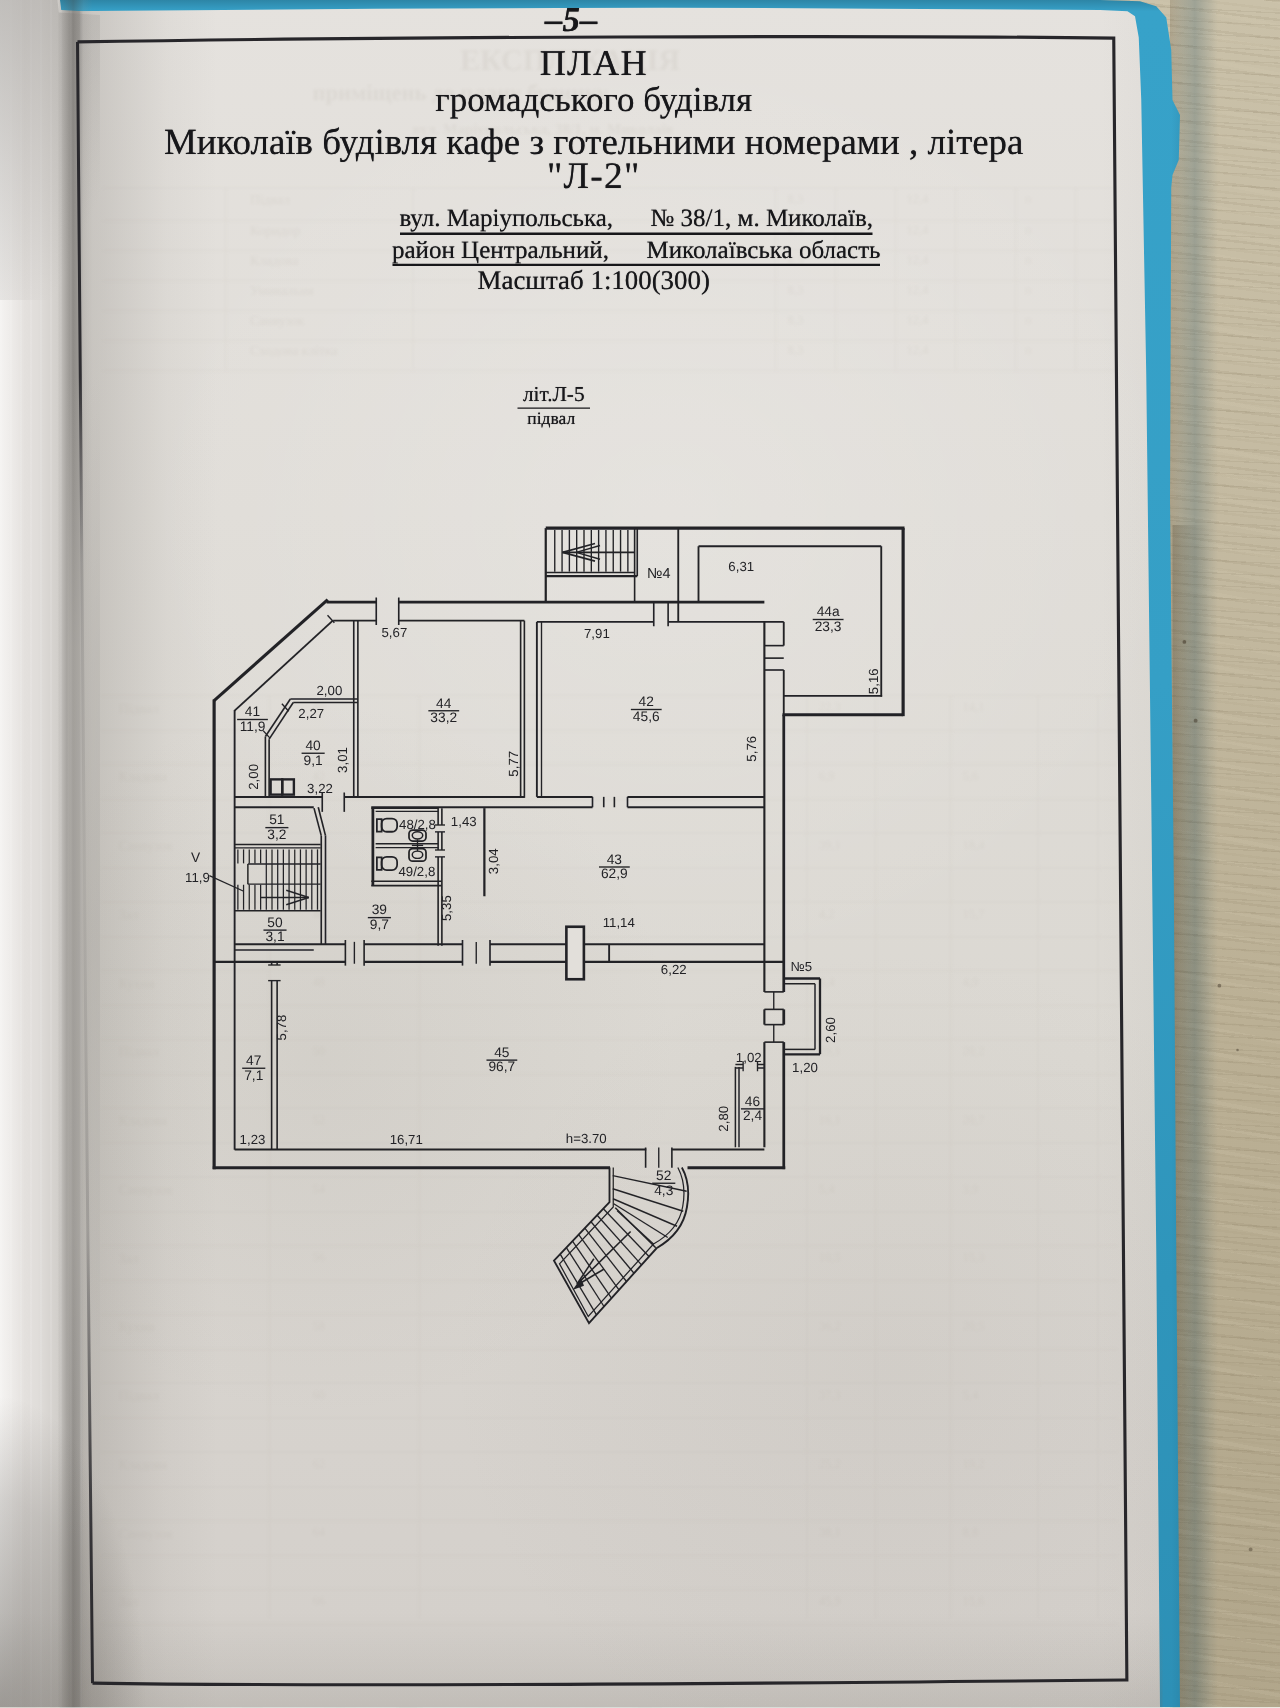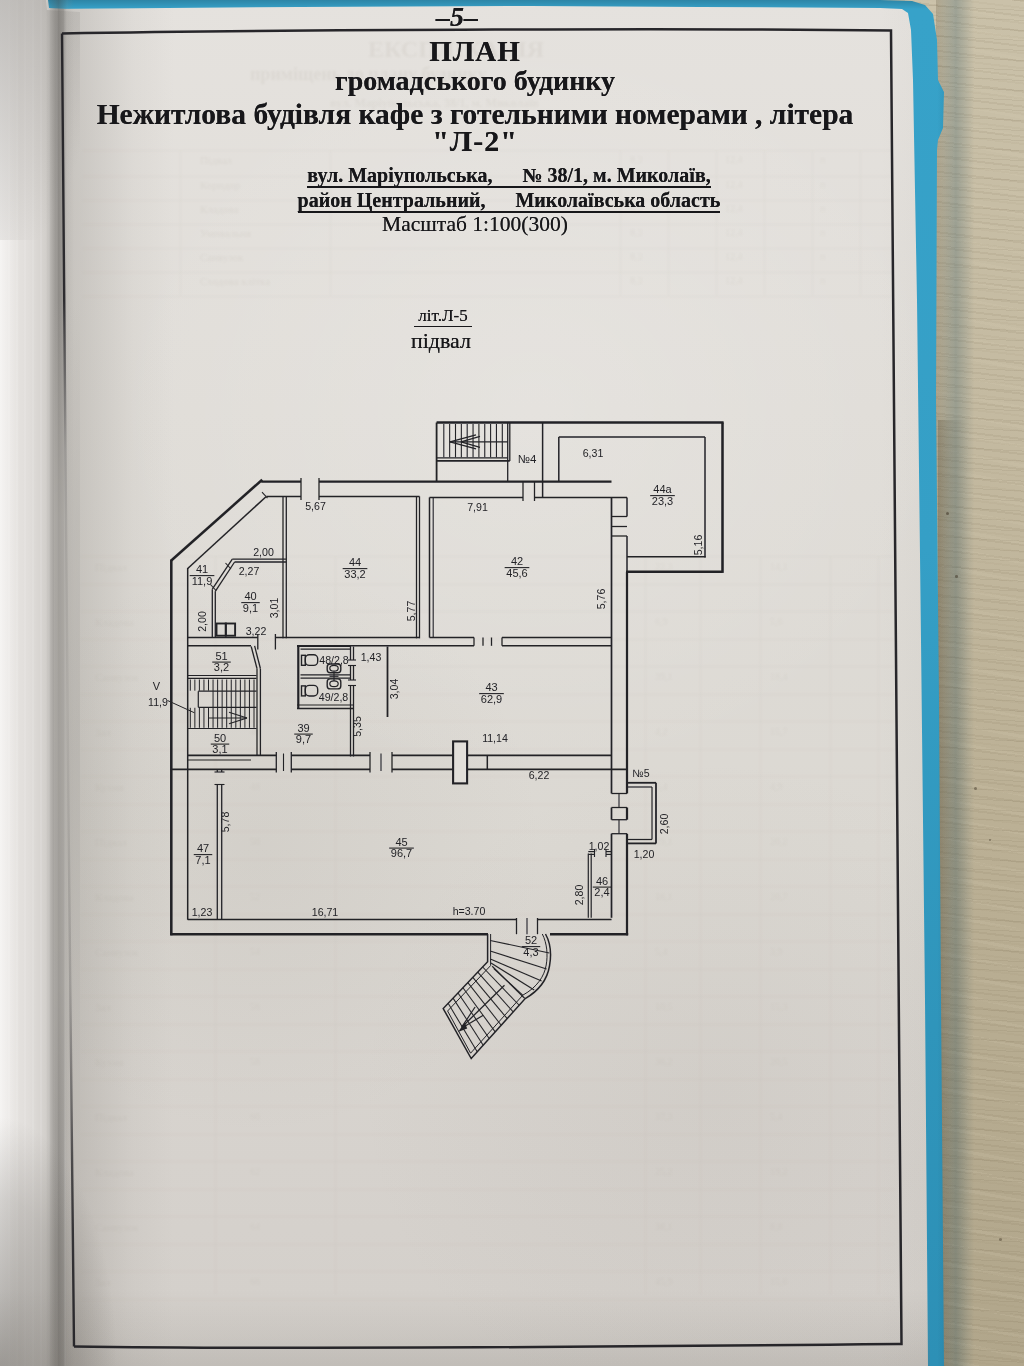--- a/index.html
+++ b/index.html
@@ -54,21 +54,21 @@
   #botcorner{left:0;top:1100px;width:150px;height:266px;
     background:radial-gradient(100% 120% at 0% 100%, rgba(92,88,82,0.5) 0%, rgba(92,88,82,0.22) 52%, rgba(92,88,82,0) 78%);}
   
   #ghost{left:60px;top:0;width:860px;height:1366px;opacity:0.30;filter:blur(1.25px);}
   .grow{position:absolute;background:rgba(150,138,120,0.22);height:1px;}
   .gcol{position:absolute;background:rgba(150,138,120,0.22);width:1px;}
   .gtxt{position:absolute;color:rgba(125,113,95,0.6);font-family:"Liberation Serif",serif;white-space:nowrap;}
   
   
   .hd{position:absolute;width:830px;left:64px;text-align:center;color:#17171a;
-      font-weight:bold;white-space:nowrap;text-shadow:0 0 0.55px rgba(23,23,26,0.85);transform:translateZ(0);}
+      font-weight:normal;white-space:nowrap;text-shadow:0 0 0.55px rgba(23,23,26,0.85);transform:translateZ(0);}
 </style>
 </head>
 <body>
 <div id="wood" class="abs"></div>
 <div id="woodshade" class="abs"></div>
 <div id="woodshade2" class="abs"></div>
 <div id="folder" class="abs"></div>
 <div id="folderedge" class="abs"></div>
 <div id="paper" class="abs"></div>
 <div id="pages" class="abs"></div>
@@ -230,28 +230,28 @@
       <stop offset="1" stop-color="#27262a" stop-opacity="1"></stop>
     </linearGradient>
   </defs>
   <path d="M62,33.5 C 300,29.5 700,28 891,30.5 L 901.5,1344 C 700,1346 300,1350 74,1346.5" fill="none" stroke="#27262a" stroke-width="2.5"></path>
   <path d="M74,1346.5 C 70,900 64,500 62,33.5" fill="none" stroke="url(#fadeL)" stroke-width="2.4"></path>
 </svg>
 <div id="gutter2" class="abs"></div>
 
 <div class="hd" style="top:1px;font-size:28px;left:42px;font-style:italic;font-weight:bold;">–5–</div>
 <div class="hd" style="top:35px;font-size:29px;letter-spacing:1px;left:60px;">ПЛАН</div>
-<div class="hd" style="top:65px;font-size:28px;left:60px;">громадського будинку</div>
-<div class="hd" style="top:98px;font-size:29.5px;left:60px;">Нежитлова будівля кафе з готельними номерами , літера</div>
+<div class="hd" style="top:65px;font-size:28px;left:60px;">громадського будівля</div>
+<div class="hd" style="top:98px;font-size:29.5px;left:60px;">Миколаїв будівля кафе з готельними номерами , літера</div>
 <div class="hd" style="top:124px;font-size:30px;letter-spacing:1px;left:60px;">"Л-2"</div>
 <div class="hd" style="top:164px;font-size:20px;left:94px;"><span style="border-bottom:2px solid #17171a;">вул. Маріупольська,&nbsp;&nbsp;&nbsp;&nbsp;&nbsp;&nbsp;№ 38/1, м. Миколаїв,</span></div>
 <div class="hd" style="top:189px;font-size:20px;left:94px;"><span style="border-bottom:2px solid #17171a;">район Центральний,&nbsp;&nbsp;&nbsp;&nbsp;&nbsp;&nbsp;Миколаївська область</span></div>
 <div class="hd" style="top:212px;font-size:21.5px;font-weight:normal;left:60px;">Масштаб 1:100(300)</div>
 <div class="hd" style="top:306px;font-size:17px;font-weight:normal;left:28px;"><span style="border-bottom:1.4px solid #17171a;padding:0 4px 1px 4px;">літ.Л-5</span></div>
-<div class="hd" style="top:328px;font-size:22px;font-weight:normal;left:26px;">підвал</div>
+<div class="hd" style="top:328px;font-size:14px;font-weight:normal;left:26px;">підвал</div>
 
 <svg id="plan" class="abs" style="left:0;top:0" width="1024" height="1366" viewBox="0 0 1024 1366">
 <defs>
       <filter id="pblur" x="-2%" y="-2%" width="104%" height="104%">
         <feGaussianBlur stdDeviation="0.28"></feGaussianBlur>
       </filter>
     </defs>
     <g filter="url(#pblur)">
       <line x1="262.2" y1="479.7" x2="171.3" y2="560.5" stroke="#232327" stroke-width="2.55" stroke-linecap="butt"></line>
 <line x1="171.3" y1="559.5" x2="171.3" y2="935.3" stroke="#232327" stroke-width="2.55" stroke-linecap="butt"></line>

